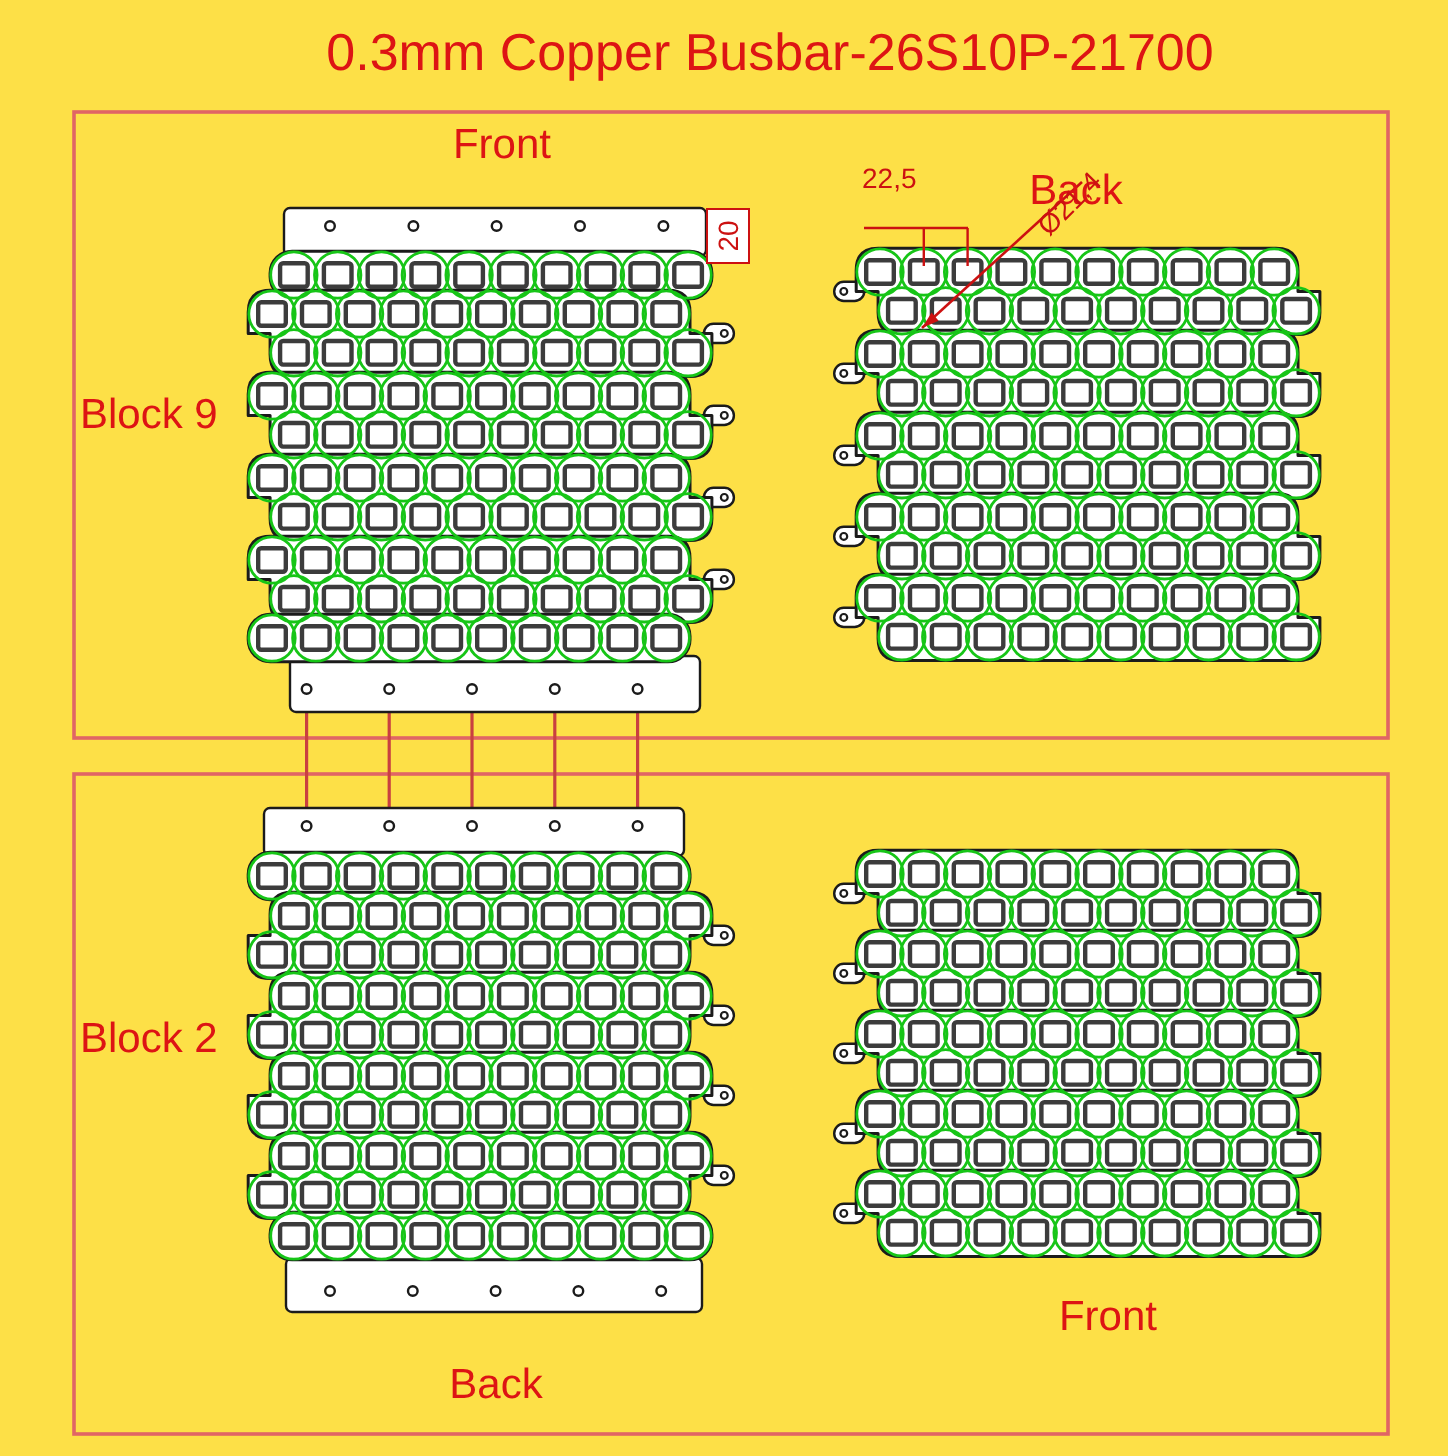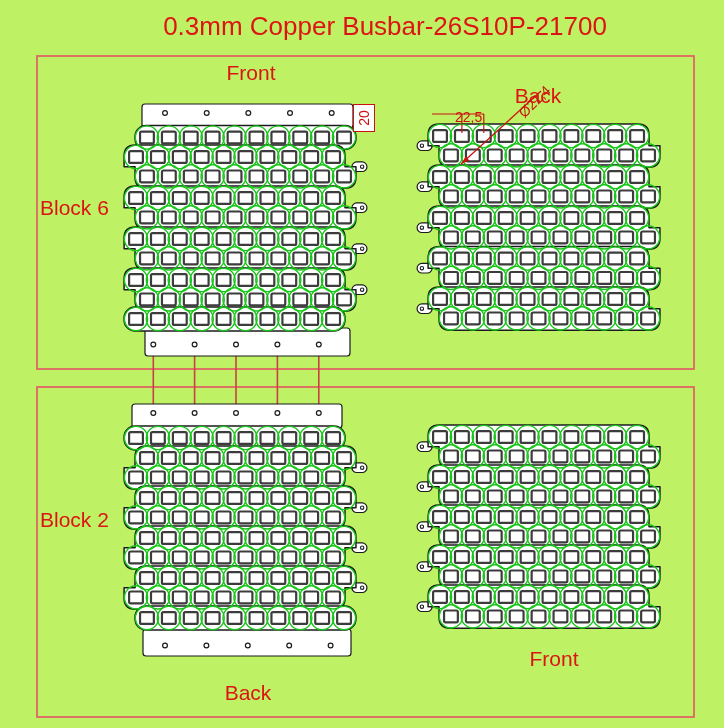--- a/index.html
+++ b/index.html
@@ -1,27 +1,27 @@
 <!DOCTYPE html>
 <html><head>
 <meta charset="utf-8">
 <style>
   html,body{margin:0;padding:0;background:#ffffff;}
-  #page{position:relative;width:724px;height:728px;background:#bef264;overflow:hidden;
+  #page{position:relative;width:724px;height:728px;background:#fde047;overflow:hidden;
         font-family:"Liberation Sans",sans-serif;}
   .lbl{position:absolute;color:#dd1414;line-height:1.1;white-space:nowrap;}
   #title{left:120px;width:530px;top:12px;text-align:center;font-size:26px;}
   #front1{left:201px;top:61px;width:100px;text-align:center;font-size:21px;}
   #back1{left:488px;top:84px;width:100px;text-align:center;font-size:21px;}
   #block1{left:40px;top:196px;font-size:21px;}
   #block2{left:40px;top:508px;font-size:21px;}
   #back2{left:198px;top:681px;width:100px;text-align:center;font-size:21px;}
   #front2{left:504px;top:647px;width:100px;text-align:center;font-size:21px;}
   .dim{position:absolute;color:#cc1111;font-size:14px;line-height:1;}
-  #dim225{left:431px;top:110px;margin-left:24px;}
+  #dim225{left:431px;top:82px;}
   #dim214{left:521px;top:108px;transform-origin:0 50%;transform:rotate(-45deg);}
   #dim20box{position:absolute;left:353px;top:104px;width:20px;height:26px;
             border:1.5px solid #cc1111;background:#fff;display:flex;
             align-items:center;justify-content:center;}
   #dim20box span{transform:rotate(-90deg);color:#cc1111;font-size:14px;line-height:1;}
   svg{position:absolute;left:0;top:0;}
 </style>
 </head>
 <body>
 
@@ -982,21 +982,21 @@
       <line x1="432" y1="114" x2="484" y2="114" stroke="#cc1111" stroke-width="1.2"></line>
       <line x1="461.9" y1="114" x2="461.9" y2="133" stroke="#cc1111" stroke-width="1.2"></line>
       <line x1="483.8" y1="114" x2="483.8" y2="133" stroke="#cc1111" stroke-width="1.2"></line>
       <line x1="461" y1="164" x2="541" y2="91" stroke="#cc1111" stroke-width="1.3"></line>
       <polygon points="461,164 469.3,160.4 465.8,156.2" fill="#cc1111"></polygon>
     </svg>
 
   <div id="title" class="lbl">0.3mm Copper Busbar-26S10P-21700</div>
   <div id="front1" class="lbl">Front</div>
   <div id="back1" class="lbl">Back</div>
-  <div id="block1" class="lbl">Block 6</div>
+  <div id="block1" class="lbl">Block 9</div>
   <div id="block2" class="lbl">Block 2</div>
   <div id="back2" class="lbl">Back</div>
   <div id="front2" class="lbl">Front</div>
 
   <div id="dim225" class="dim">22,5</div>
   <div id="dim214" class="dim">Ø21,4</div>
   <div id="dim20box">
     <span>20</span>
   </div>
 

